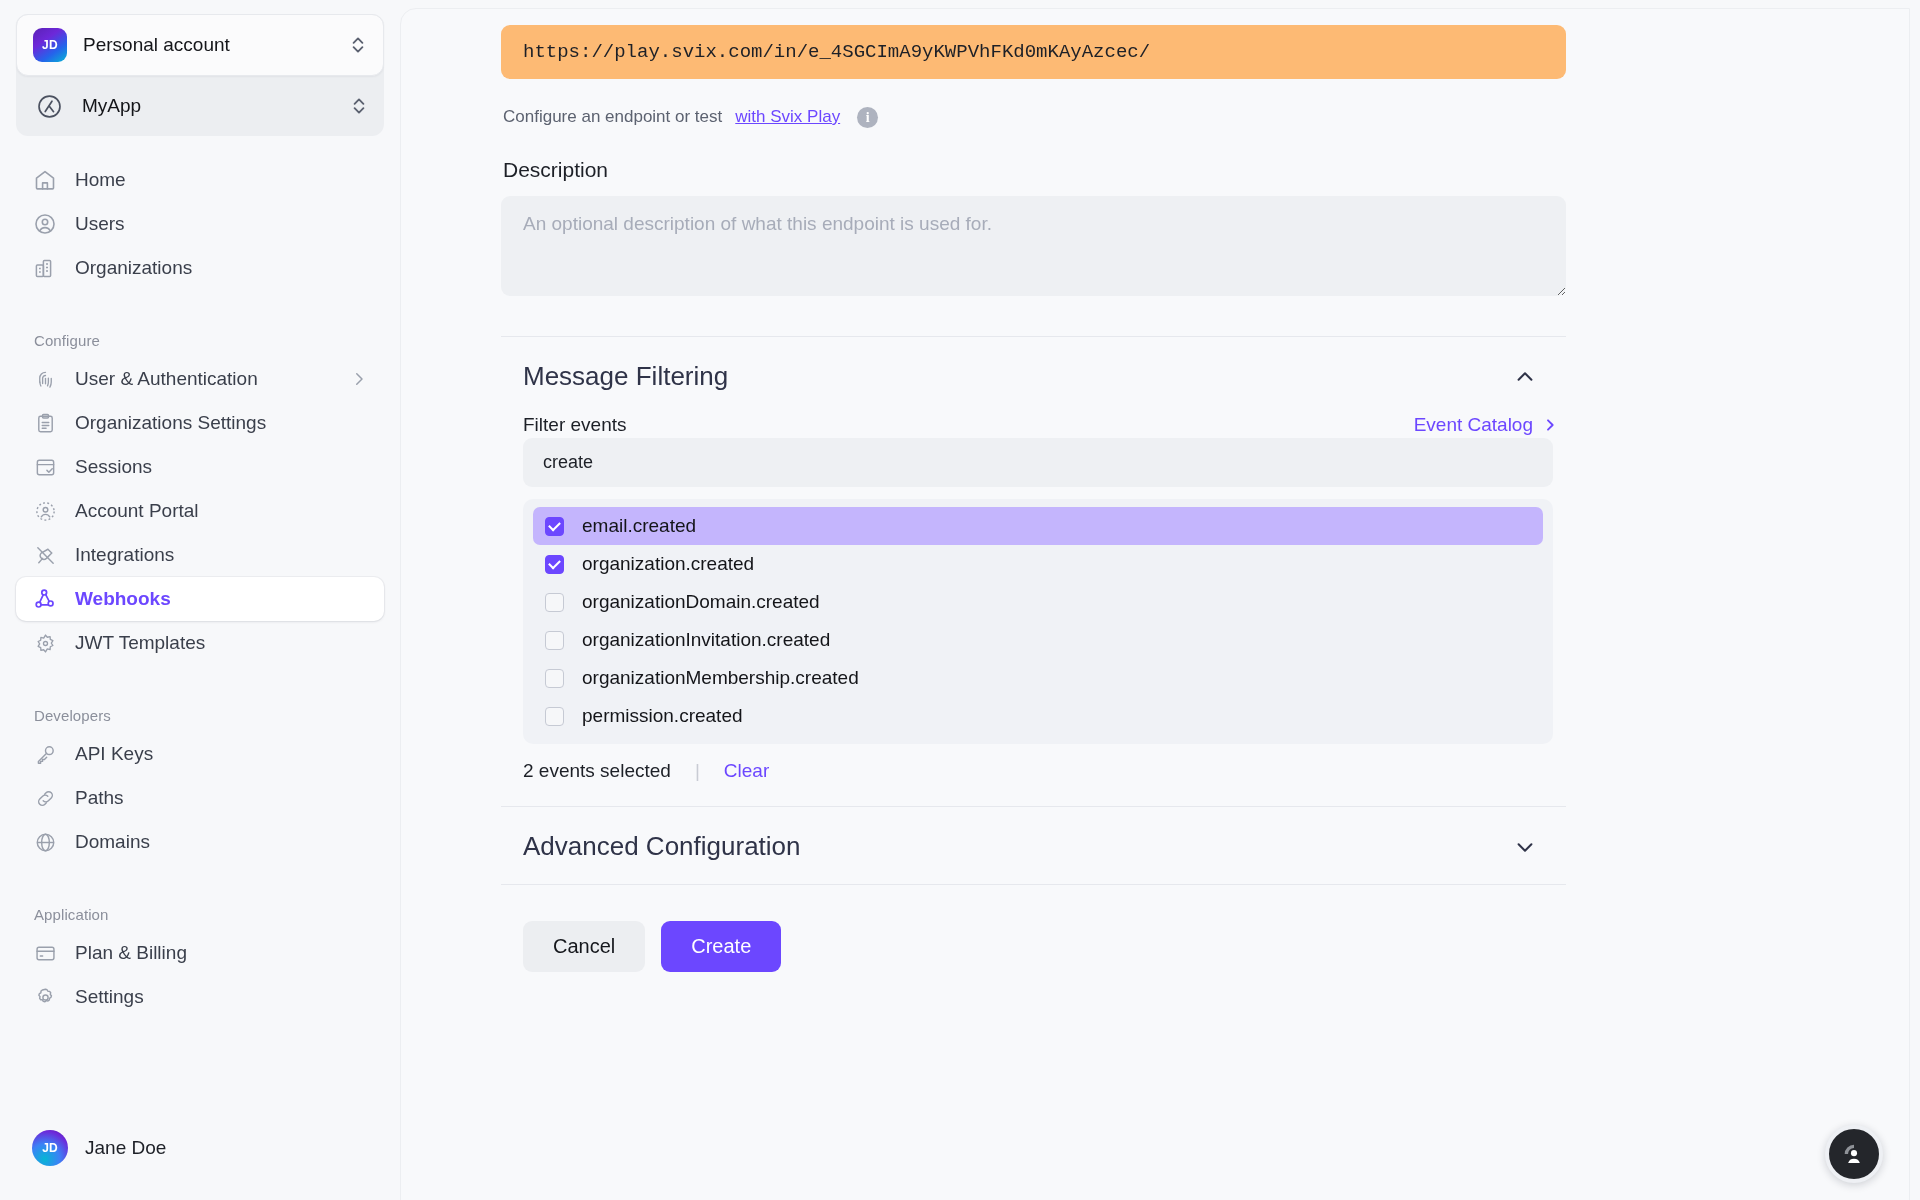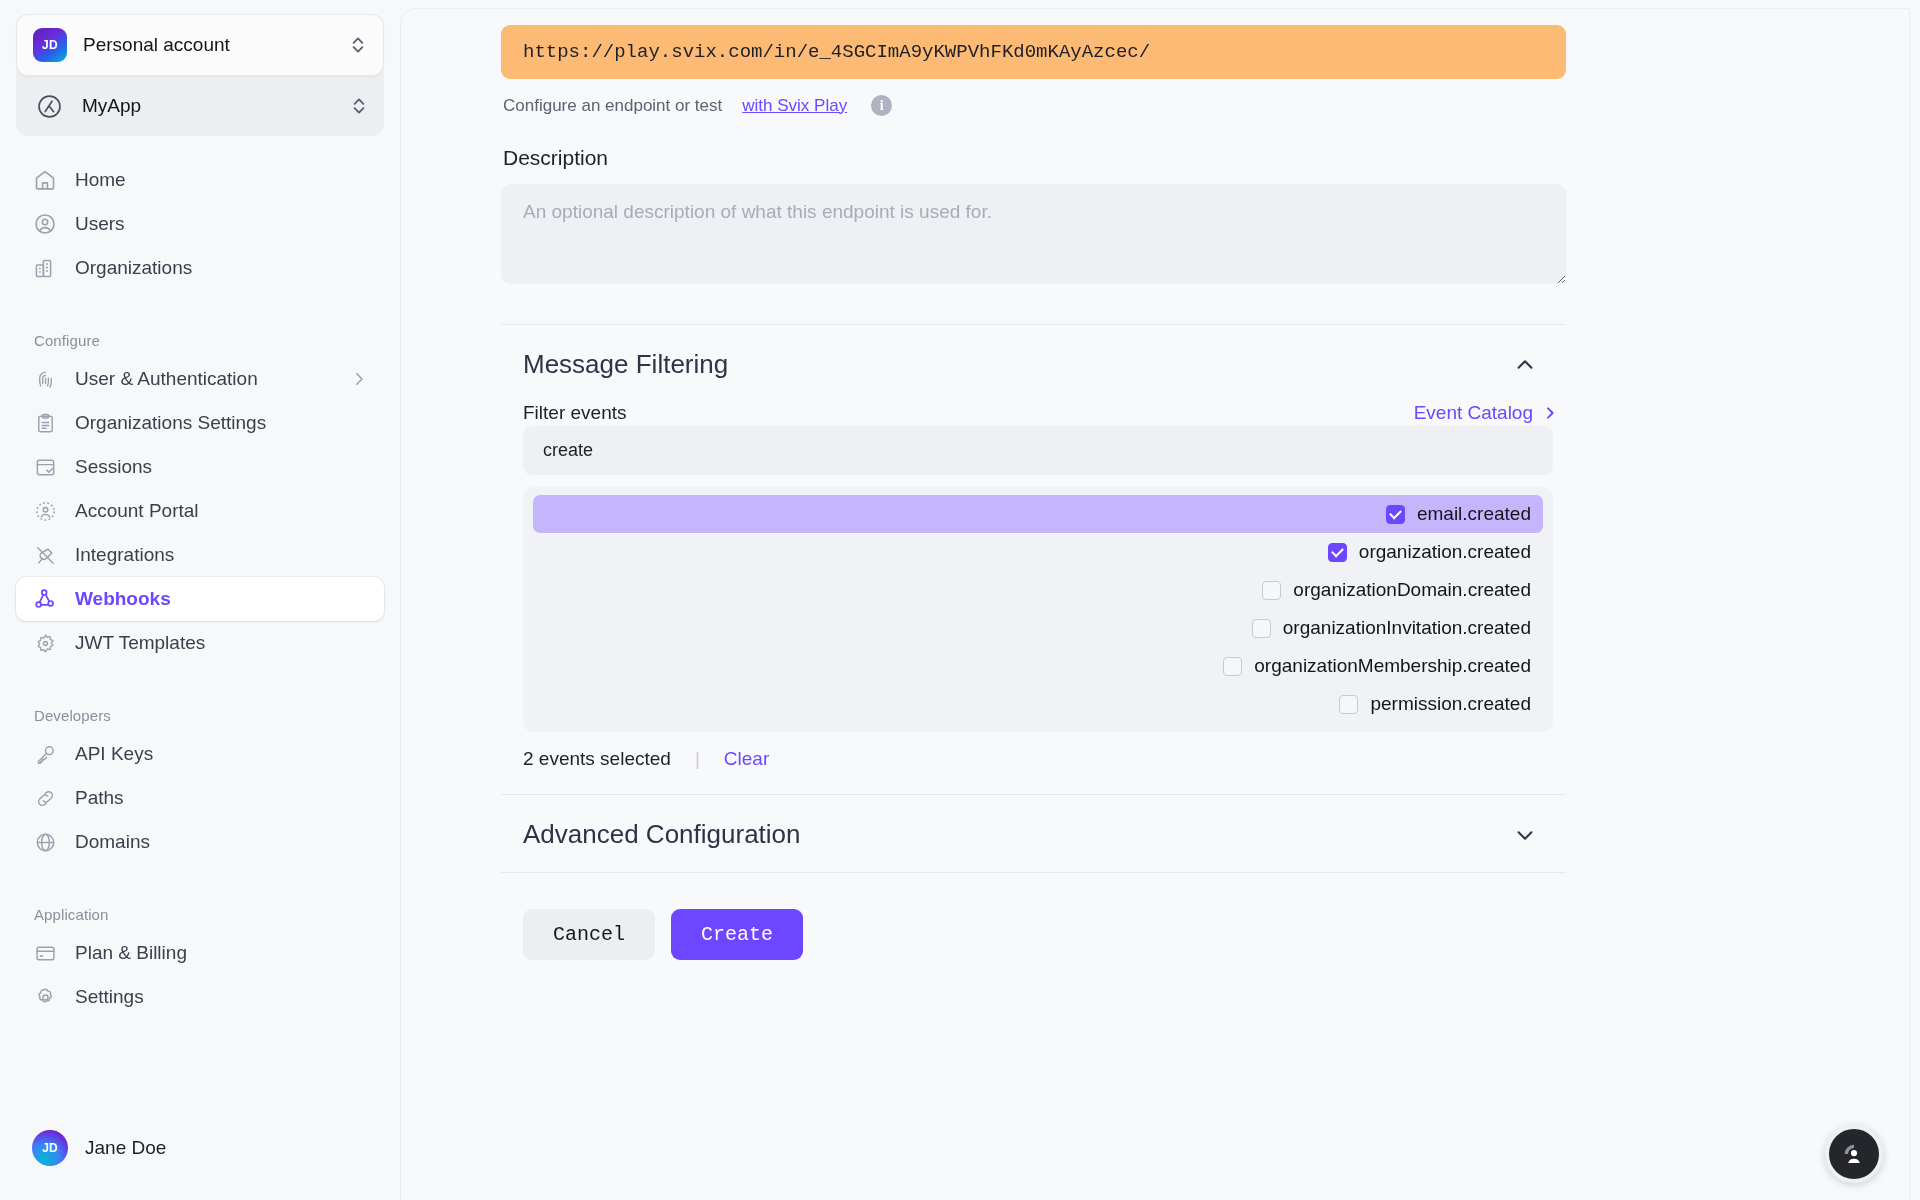--- a/index.html
+++ b/index.html
@@ -141,24 +141,23 @@
     border-radius: 9px;
     padding: 16px 22px;
     font-size: 19px;
     color: #1d2027;
     font-family: Liberation Mono, monospace;
     display: block;
   }
   .helper {
     font-size: 17px;
     color: #5c6270;
-    margin: 16px 0 0 2px;
-    display: flex;
-    align-items: center;
-    gap: 15px;
+    margin: 28px 0 0 2px;
+    display: flex;
+    gap: 8px;
   }
   .helper a {
     color: #6c47ff;
     text-decoration: underline;
     margin-left: 5px;
   }
   .info-dot {
     width: 21px; height: 21px;
     border-radius: 50%;
     background: #aeb3bf;
@@ -243,26 +242,25 @@
     background: #f0f2f6;
     border-radius: 10px;
     padding: 8px 10px;
     height: 245px;
     overflow: hidden;
     position: relative;
   }
   .event-row {
     display: flex;
     align-items: center;
-    gap: 12px;
+    gap: 18px;
     padding: 6px 12px;
     border-radius: 7px;
     cursor: pointer;
     height: 38px;
-    justify-content: flex-end;
   }
   .event-row.hl { background: #c4b5fd; }
   .cbx {
     width: 19px; height: 19px;
     border-radius: 4px;
     border: 1.6px solid #c6cad4;
     background: #f6f7f9;
     flex: 0 0 19px;
     display: flex; align-items: center; justify-content: center;
   }
@@ -296,21 +294,21 @@
     margin-top: 36px;
     display: flex;
     gap: 16px;
   }
   .btn {
     font-size: 20px;
     border: none;
     border-radius: 9px;
     padding: 14px 30px;
     cursor: pointer;
-    font-family: Liberation Mono, monospace;
+    font-family: Liberation Sans, sans-serif;
   }
   .btn-cancel { background: #eceef1; color: #15171c; }
   .btn-create { background: #6c47ff; color: #ffffff; }
 
   .fab {
     position: absolute;
     right: 26px; bottom: 24px;
     width: 58px; height: 58px;
     border-radius: 50%;
     background: #24262b;

